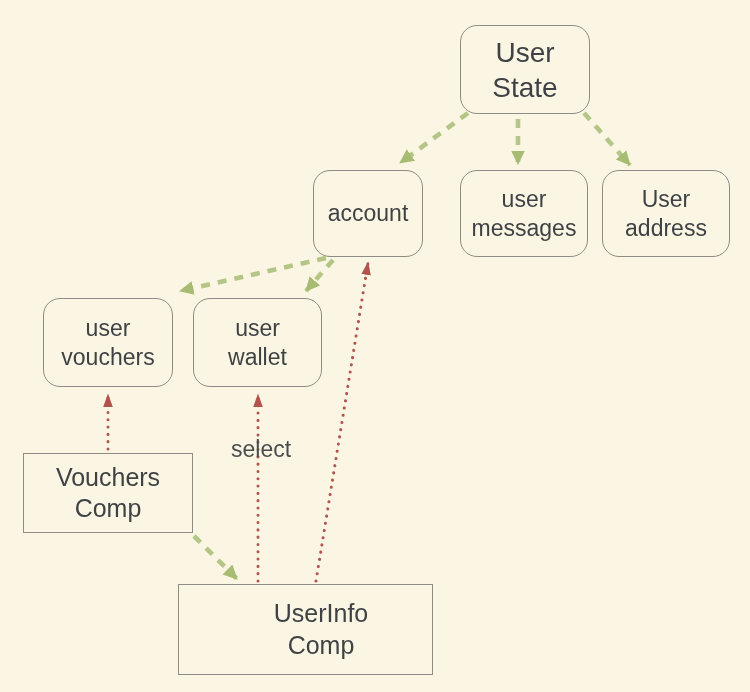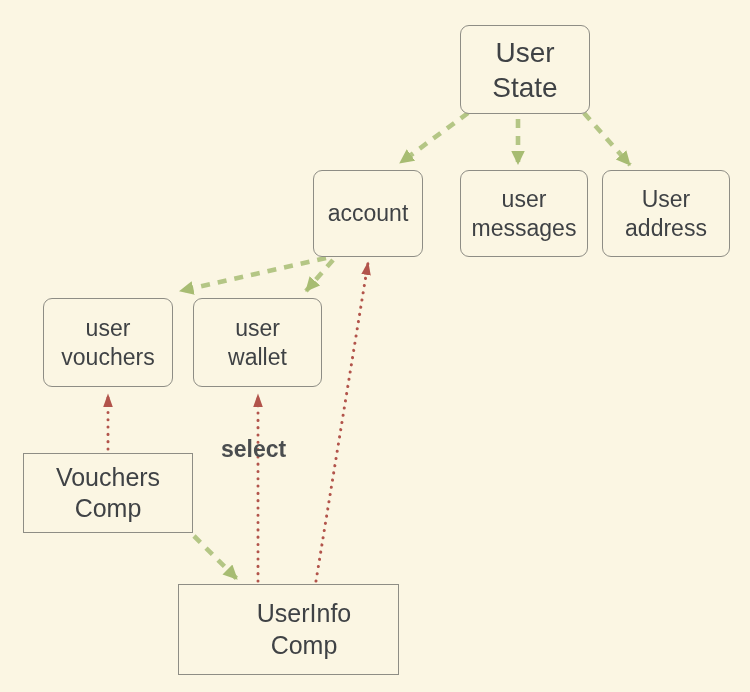--- a/index.html
+++ b/index.html
@@ -30,21 +30,21 @@
   }
   .node{
     position:absolute;
     display:flex;
     align-items:center;
     justify-content:center;
     text-align:center;
     color:var(--text);
     background:var(--bg);
     border:1.6px solid var(--border);
-    border-radius:9px;
+    border-radius:17px;
     box-sizing:border-box;
     line-height:1.25;
   }
   .node span{white-space:pre-line;}
   .comp{
     border-radius:0;
   }
   .floating-label{
     position:absolute;
     color:#4a4d4f;
@@ -105,20 +105,20 @@
   <div class="node" style="left:193px;top:298px;width:129px;height:89px;font-size:23px;">
     <span>user
 wallet</span>
   </div>
 
   <div class="node comp" style="left:23px;top:453px;width:170px;height:80px;font-size:25px;">
     <span>Vouchers
 Comp</span>
   </div>
 
-  <div class="node comp" style="left:178px;top:584px;width:221px;height:91px;font-size:25px;padding-left:31px;">
+  <div class="node comp" style="left:178px;top:584px;width:255px;height:91px;font-size:25px;padding-left:31px;">
     <span>UserInfo
 Comp</span>
   </div>
 
-  <div class="floating-label" style="left:221px;top:436px;font-weight:bold;">select</div>
+  <div class="floating-label" style="left:231px;top:436px;">select</div>
 
 </div>
 
 </body></html>

